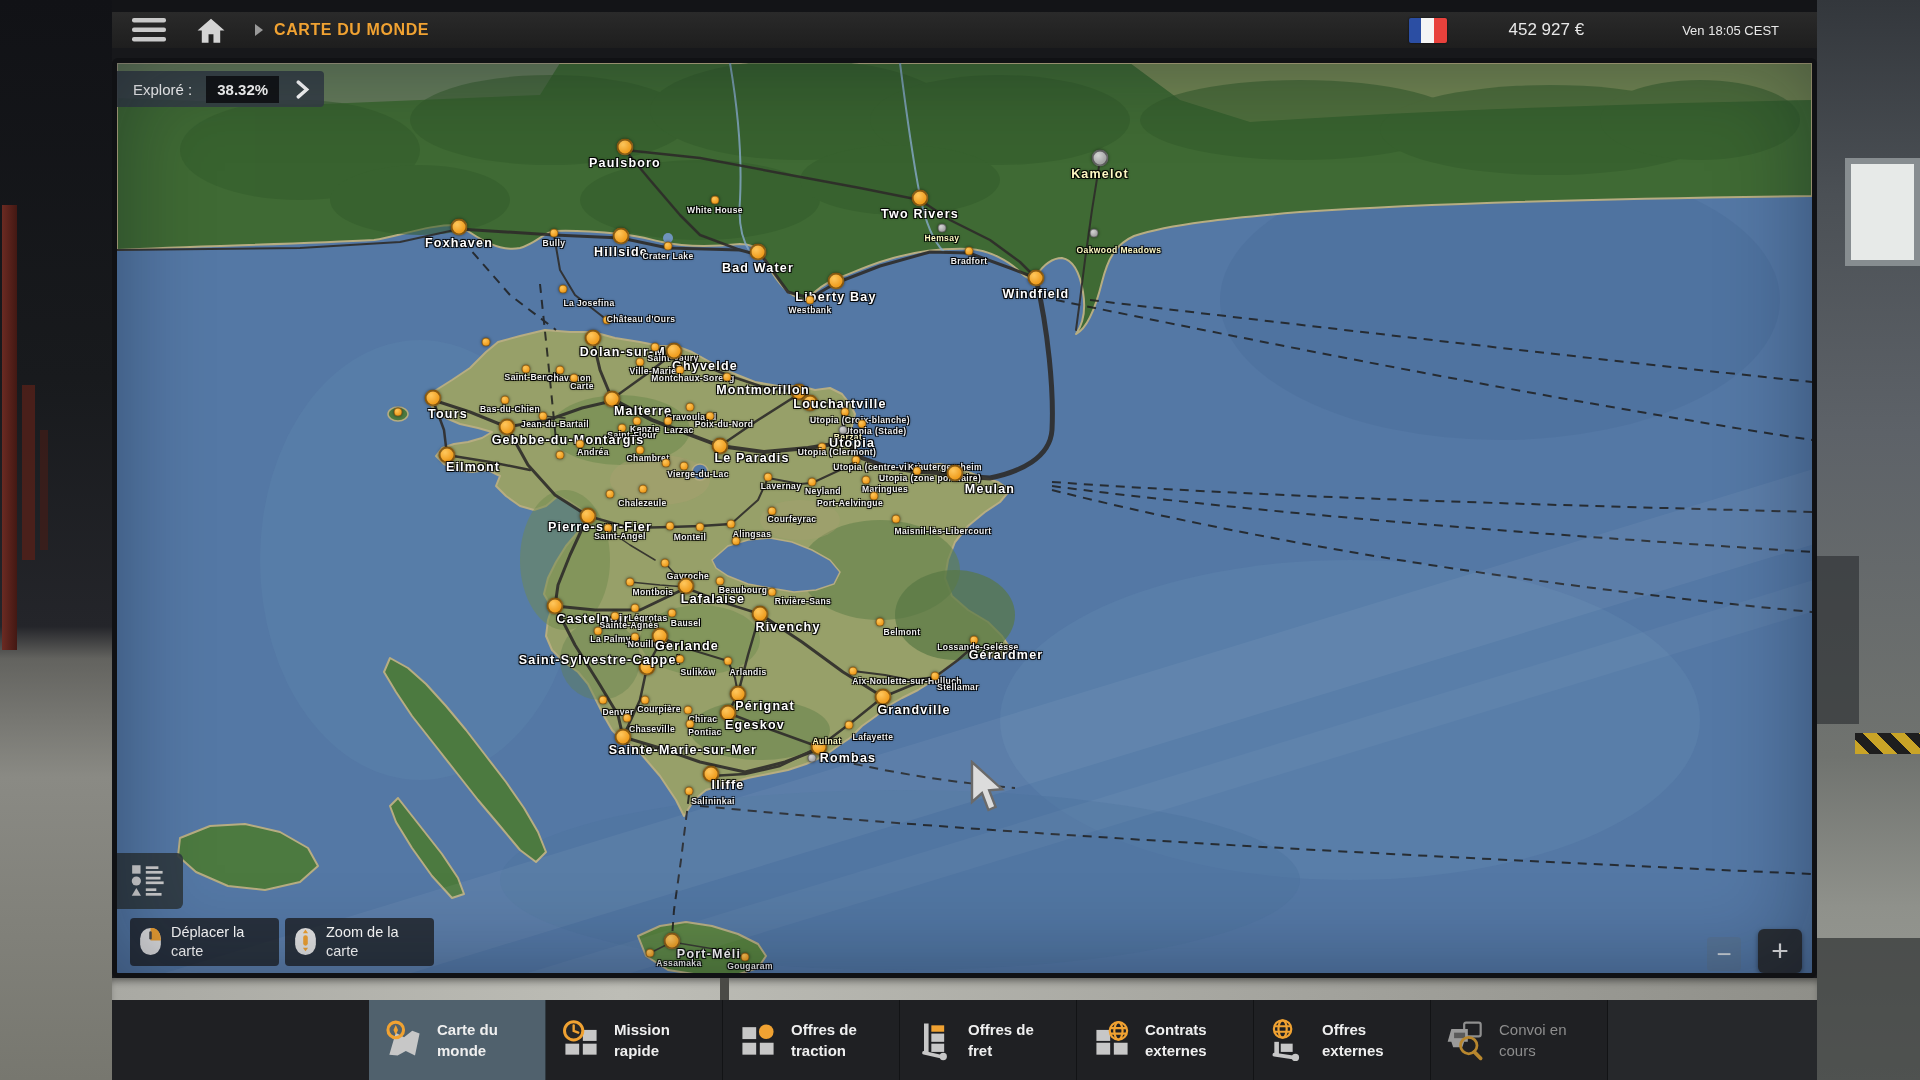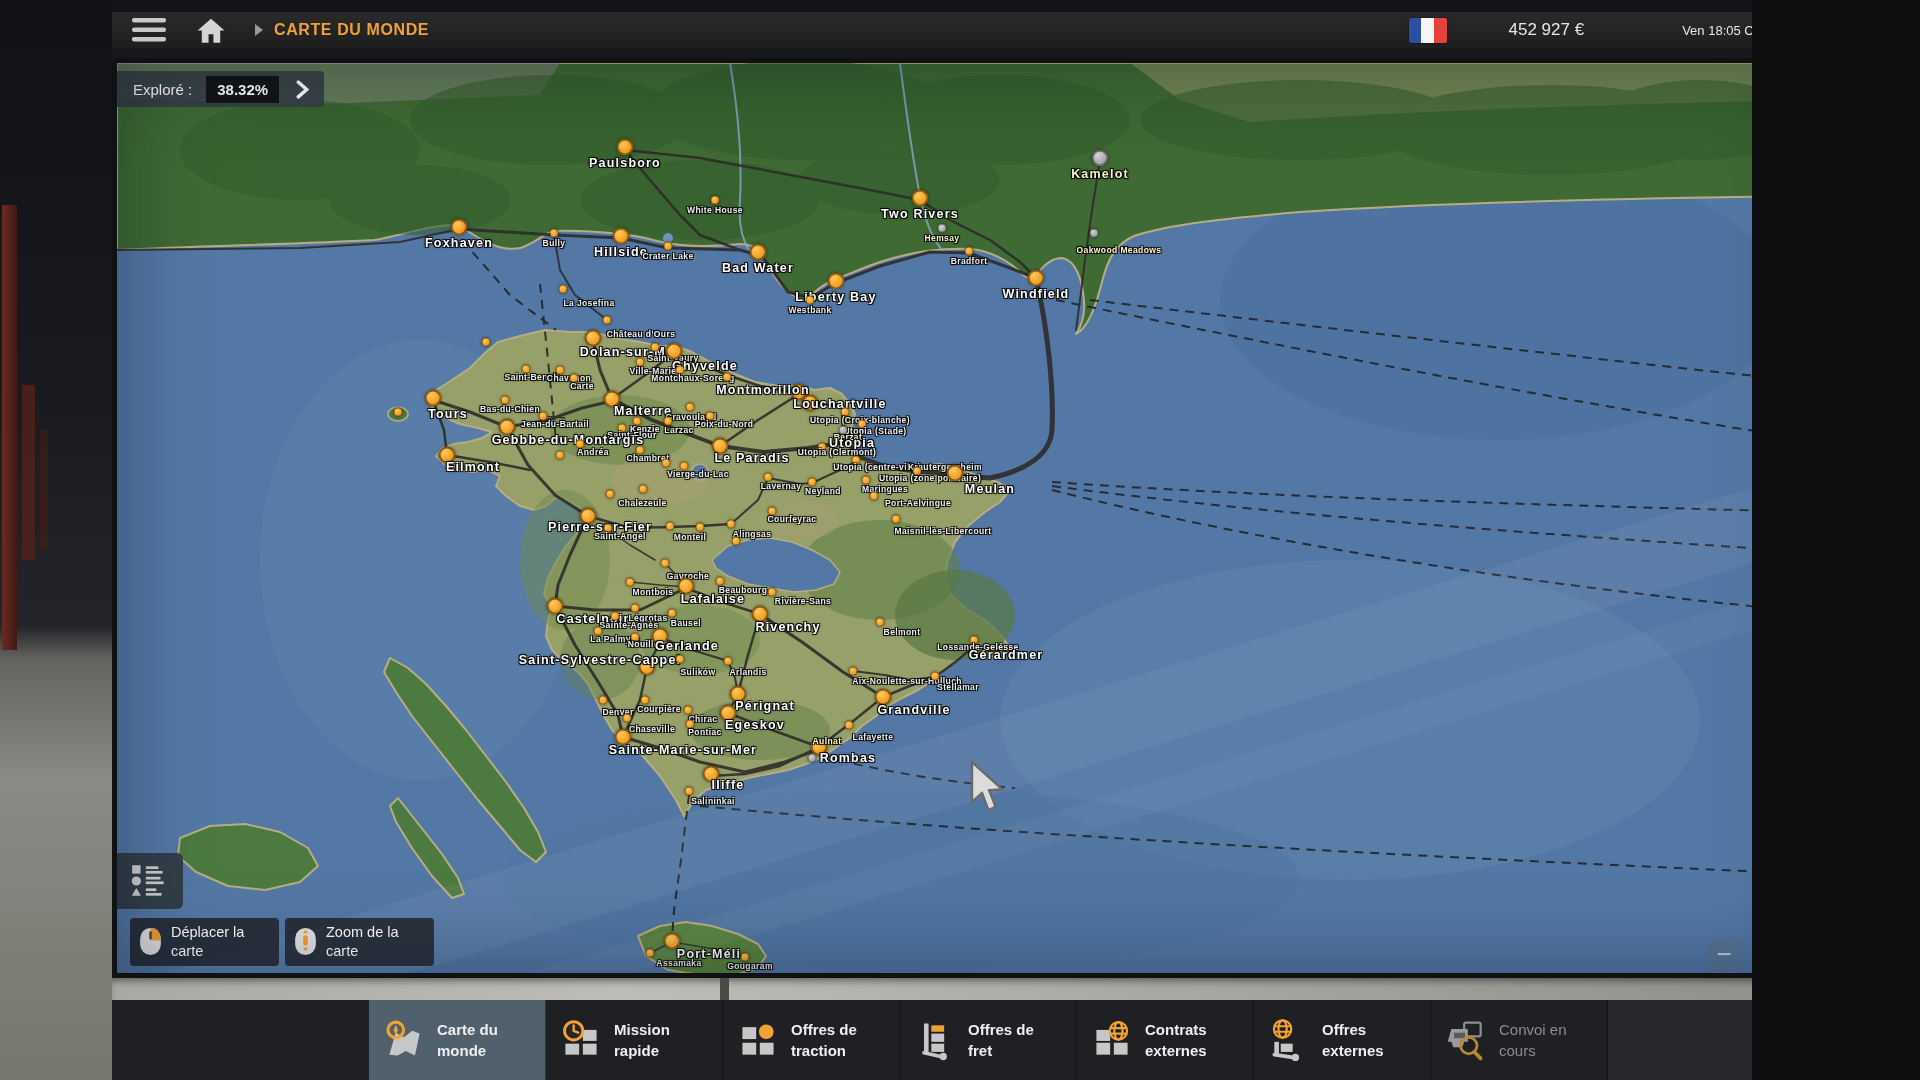--- a/index.html
+++ b/index.html
@@ -1,16 +1,16 @@
 <!DOCTYPE html>
 <html><head>
 <meta charset="utf-8">
 <style>
   html,body{margin:0;padding:0;background:#0d0e10;}
-  .stage{position:relative;width:1752px;height:1080px;overflow:hidden;
+  .stage{position:relative;width:1920px;height:1080px;overflow:hidden;
          font-family:"Liberation Sans",sans-serif;background:#17181b;}
   
   .garage-left{position:absolute;left:0;top:0;width:112px;height:1080px;
     background:linear-gradient(180deg,#111216 0%,#181a1d 35%,#24252a 58%,#63635f 61%,#8a8a84 72%,#77776f 100%);}
   .g-red1{position:absolute;left:2px;top:205px;width:15px;height:445px;background:linear-gradient(90deg,#6b2a22,#431813);}
   .g-red2{position:absolute;left:22px;top:385px;width:13px;height:175px;background:#552019;opacity:.8;}
   .g-red3{position:absolute;left:40px;top:430px;width:8px;height:120px;background:#4a1d16;opacity:.6;}
   .garage-right{position:absolute;left:1817px;top:0;width:103px;height:1080px;
     background:linear-gradient(180deg,#33373c 0%,#4b5055 18%,#5d6268 40%,#70736f 70%,#8f918b 84%,#9b9d96 100%);}
   .g-window{position:absolute;left:28px;top:158px;width:75px;height:108px;background:#e7eae8;border:6px solid #878d90;box-sizing:border-box;}
@@ -306,21 +306,21 @@
         <div class="clab clab-b" style="left: 719px; top: 234px;">Liberty Bay</div>
         <div class="dot dot-s" style="left: 693px; top: 237px;"></div>
         <div class="clab clab-s" style="left: 693px; top: 247px;">Westbank</div>
         <div class="dot dot-s" style="left: 852px; top: 188px;"></div>
         <div class="clab clab-s" style="left: 852px; top: 198px;">Bradfort</div>
         <div class="dot dot-b" style="left: 919px; top: 215px;"></div>
         <div class="clab clab-b" style="left: 919px; top: 231px;">Windfield</div>
         <div class="dot dot-s" style="left: 446px; top: 226px;"></div>
         <div class="clab clab-s" style="left: 472px; top: 240px;">La Josefina</div>
         <div class="dot dot-s" style="left: 490px; top: 257px;"></div>
-        <div class="clab clab-s" style="left: 524px; top: 271px;">Château d'Ours</div>
+        <div class="clab clab-s" style="left: 524px; top: 256px;">Château d'Ours</div>
         <div class="dot dot-b" style="left: 476px; top: 275px;"></div>
         <div class="clab clab-b" style="left: 513px; top: 289px;">Dolan-sur-Mer</div>
         <div class="dot dot-s" style="left: 538px; top: 284px;"></div>
         <div class="clab clab-s" style="left: 556px; top: 295px;">Saint-Vaury</div>
         <div class="dot dot-b" style="left: 557px; top: 288px;"></div>
         <div class="clab clab-b" style="left: 588px; top: 303px;">Ghyvelde</div>
         <div class="dot dot-s" style="left: 523px; top: 299px;"></div>
         <div class="clab clab-s" style="left: 536px; top: 308px;">Ville-Marie</div>
         <div class="dot dot-s" style="left: 563px; top: 307px;"></div>
         <div class="clab clab-s" style="left: 576px; top: 315px;">Montchaux-Soreng</div>
@@ -338,21 +338,21 @@
         <div class="dot dot-s" style="left: 705px; top: 384px;"></div>
         <div class="clab clab-s" style="left: 720px; top: 389px;">Utopia (Clermont)</div>
         <div class="dot dot-s" style="left: 739px; top: 397px;"></div>
         <div class="clab clab-s" style="left: 760px; top: 404px;">Utopia (centre-ville)</div>
         <div class="clab clab-s" style="left: 828px; top: 404px;">Krautergersheim</div>
         <div class="dot dot-s" style="left: 800px; top: 408px;"></div>
         <div class="clab clab-s" style="left: 813px; top: 415px;">Utopia (zone portuaire)</div>
         <div class="dot dot-s" style="left: 749px; top: 417px;"></div>
         <div class="clab clab-s" style="left: 768px; top: 426px;">Maringues</div>
         <div class="dot dot-s" style="left: 757px; top: 433px;"></div>
-        <div class="clab clab-s" style="left: 801px; top: 440px;">Port-Aelvingue</div>
+        <div class="clab clab-s" style="left: 733px; top: 440px;">Port-Aelvingue</div>
         <div class="dot dot-b" style="left: 838px; top: 410px;"></div>
         <div class="clab clab-b" style="left: 873px; top: 426px;">Meulan</div>
         <div class="dot dot-s" style="left: 779px; top: 456px;"></div>
         <div class="clab clab-s" style="left: 826px; top: 468px;">Maisnil-lès-Libercourt</div>
         <div class="dot dot-b" style="left: 495px; top: 336px;"></div>
         <div class="clab clab-b" style="left: 526px; top: 348px;">Malterre</div>
         <div class="dot dot-s" style="left: 573px; top: 344px;"></div>
         <div class="clab clab-s" style="left: 574px; top: 354px;">Gravouland</div>
         <div class="dot dot-s" style="left: 593px; top: 353px;"></div>
         <div class="clab clab-s" style="left: 607px; top: 361px;">Poix-du-Nord</div>

